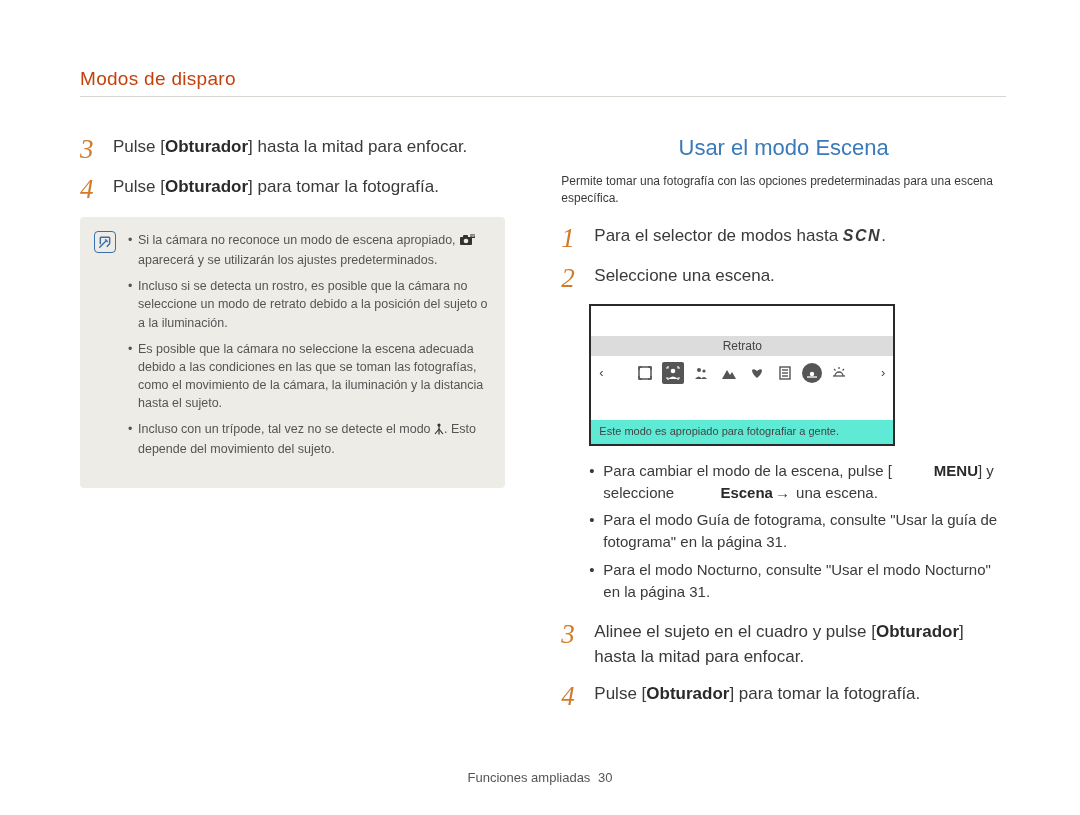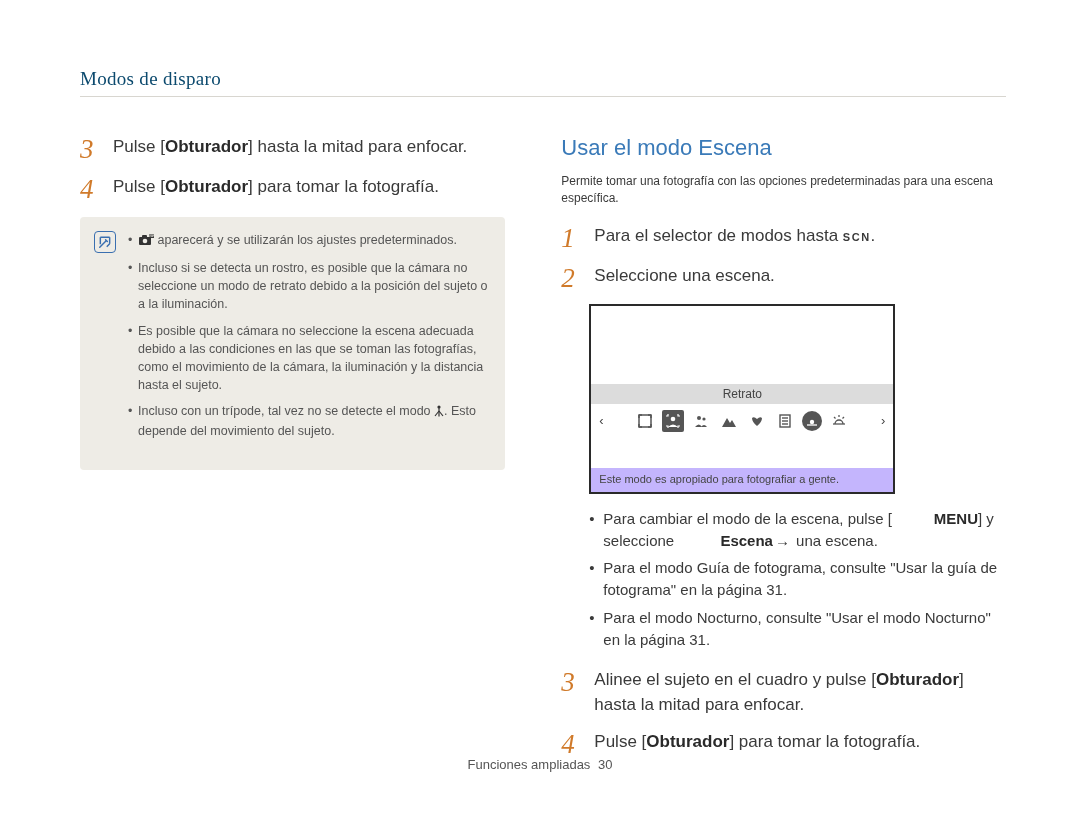--- a/index.html
+++ b/index.html
@@ -1,61 +1,61 @@
 <!DOCTYPE html>
 <html><head>
 <meta charset="utf-8">
 <style>
   * { box-sizing: border-box; margin: 0; padding: 0; }
   html, body { width: 1080px; height: 815px; background: #fff; font-family: Arial, Helvetica, sans-serif; color: #3a3a3a; }
   .page { width: 1080px; height: 815px; padding: 68px 74px 30px 80px; position: relative; }
-  .header { font-size: 19px; font-weight: 300; color: #0c4a6e; letter-spacing: 0.3px; margin-bottom: 2px; font-family: Liberation Serif, serif; }
+  .header { font-size: 19px; font-weight: 300; color: #c2410c; letter-spacing: 0.3px; margin-bottom: 2px; }
   .header-rule { border: none; border-top: 1px solid #d8d6d0; margin-top: 6px; }
   .columns { display: flex; gap: 56px; margin-top: 38px; }
   .col { width: 440px; }
   .col2 { width: 460px; }
 
   .num-step { display: flex; align-items: flex-start; margin-bottom: 12px; }
   .num-step .num { font-family: Georgia, 'Times New Roman', serif; font-style: italic; font-size: 27px; color: #d07a2a; width: 24px; line-height: 1; padding-top: 1px; }
   .num-step .txt { font-size: 17px; color: #3a3a3a; line-height: 1.45; font-weight: 300; flex: 1; margin-left: 9px; }
   .num-step .txt b { font-weight: 700; color: #2a2a2a; }
 
   .info-box { background: #eeece6; border-radius: 4px; padding: 14px 16px 14px 14px; display: flex; gap: 12px; margin-top: 14px; }
   .info-icon { width: 22px; height: 22px; border: 1.5px solid #3a6fb0; border-radius: 4px; display: flex; align-items: center; justify-content: center; color: #3a6fb0; flex-shrink: 0; }
   .info-icon svg { width: 14px; height: 14px; }
   .info-list { font-size: 12.5px; color: #555; line-height: 1.45; }
   .info-list li { margin-bottom: 8px; list-style: none; position: relative; padding-left: 10px; }
   .info-list li::before { content: "•"; position: absolute; left: 0; top: 0; }
   .info-list li:last-child { margin-bottom: 16px; }
   .info-inline-icon { display: inline-block; vertical-align: -2px; }
 
-  .section-title { font-size: 22px; color: #3a7ab8; font-weight: 400; margin-bottom: 12px; }
+  .section-title { font-size: 22px; color: #3a7ab8; font-weight: 400; margin-bottom: 12px; text-align: center; }
   .intro { font-size: 12px; color: #3a3a3a; font-weight: 300; line-height: 1.4; margin-bottom: 17px; }
 
-  .scn-label { font-family: 'Arial Narrow', Arial, sans-serif; font-weight: 700; letter-spacing: 1.5px; font-size: 11px; }
+  .scn-label { font-family: 'Arial Narrow', Arial, sans-serif; font-weight: 700; letter-spacing: 1.5px; font-size: 16px; font-style: italic; }
 
   .screen { width: 306px; border: 2px solid #2a2a2a; margin: 6px 0 14px 28px; background: #fff; }
   .screen-top { height: 30px; }
-  .screen-label-row { background: #dcdcdc; text-align: center; font-size: 12px; color: #444; padding: 3px 0; margin-top: 48px; }
+  .screen-label-row { background: #dcdcdc; text-align: center; font-size: 12px; color: #444; padding: 3px 0; }
   .screen-icons { display: flex; align-items: center; justify-content: space-between; padding: 6px 6px; background: #fff; }
   .ic-row { display: flex; gap: 6px; align-items: center; }
   .scene-icon { width: 22px; height: 22px; display: flex; align-items: center; justify-content: center; color: #555; }
   .scene-icon.active { background: #555; color: #fff; border-radius: 2px; }
   .scene-icon.circle { background: #555; border-radius: 50%; color: #fff; width: 20px; height: 20px; }
   .chev { font-size: 13px; color: #444; padding: 0 2px; }
   .screen-gap { height: 30px; }
-  .screen-desc { background: #c4b5fd; font-size: 11px; color: #444; padding: 4px 8px 6px; line-height: 1.3; }
+  .screen-desc { background: #5eead4; font-size: 11px; color: #444; padding: 4px 8px 6px; line-height: 1.3; }
 
   .sub-bullets { margin: 4px 0 18px 28px; }
   .sub-bullets li { list-style: none; position: relative; padding-left: 14px; font-size: 15px; color: #3a3a3a; font-weight: 300; line-height: 1.45; margin-bottom: 6px; }
   .sub-bullets li::before { content: "•"; position: absolute; left: 0; top: 0; }
   .sub-bullets b { font-weight: 700; color: #2a2a2a; padding-left: 42px; }
   .arrow { display: inline-block; margin: 0 2px; }
 
-  .footer { position: absolute; bottom: 43px; left: 0; width: 100%; text-align: center; font-size: 13px; color: #555; }
+  .footer { position: absolute; bottom: 30px; left: 0; width: 100%; text-align: center; font-size: 13px; color: #555; }
   .footer .pg { margin-left: 4px; }
 </style>
 </head>
 <body>
 
 <div class="page">
   <div class="header">
     <span>Modos de disparo</span>
   </div>
   <hr class="header-rule">
@@ -81,21 +81,21 @@
       <div class="info-box">
         <div class="info-icon">
           <svg viewBox="0 0 24 24" fill="none" stroke="currentColor" stroke-width="2.5">
             <path d="M4 4 L20 4 M4 4 L4 16 M15 20 L20 15 M20 4 L20 15"></path>
             <path d="M3 21 L14 10" stroke-linecap="round"></path>
             <path d="M13 8 L16 11" stroke-linecap="round"></path>
           </svg>
         </div>
         <ul class="info-list">
           <li>
-            <span class="info-inline-icon"><svg width="16" height="12" viewBox="0 0 16 12">
+            <span>Si la cámara no reconoce un modo de escena apropiado, </span><span class="info-inline-icon"><svg width="16" height="12" viewBox="0 0 16 12">
                   <rect x="1" y="3" width="12" height="8" rx="1" fill="#333"></rect>
                   <rect x="4" y="1" width="5" height="3" rx="1" fill="#333"></rect>
                   <circle cx="7" cy="7" r="2.3" fill="#eeece6"></circle>
                   <rect x="11" y="0" width="5" height="4" rx="0.5" fill="#333"></rect>
                   <text x="13.5" y="3.2" font-size="2.6" fill="#eeece6" text-anchor="middle" font-family="Arial">SMART</text>
                 </svg></span><span> aparecerá y se utilizarán los ajustes predeterminados.</span>
           </li>
           <li>Incluso si se detecta un rostro, es posible que la cámara no seleccione un modo de retrato debido a la posición del sujeto o a la iluminación.</li>
           <li>Es posible que la cámara no seleccione la escena adecuada debido a las condiciones en las que se toman las fotografías, como el movimiento de la cámara, la iluminación y la distancia hasta el sujeto.</li>
           <li>

